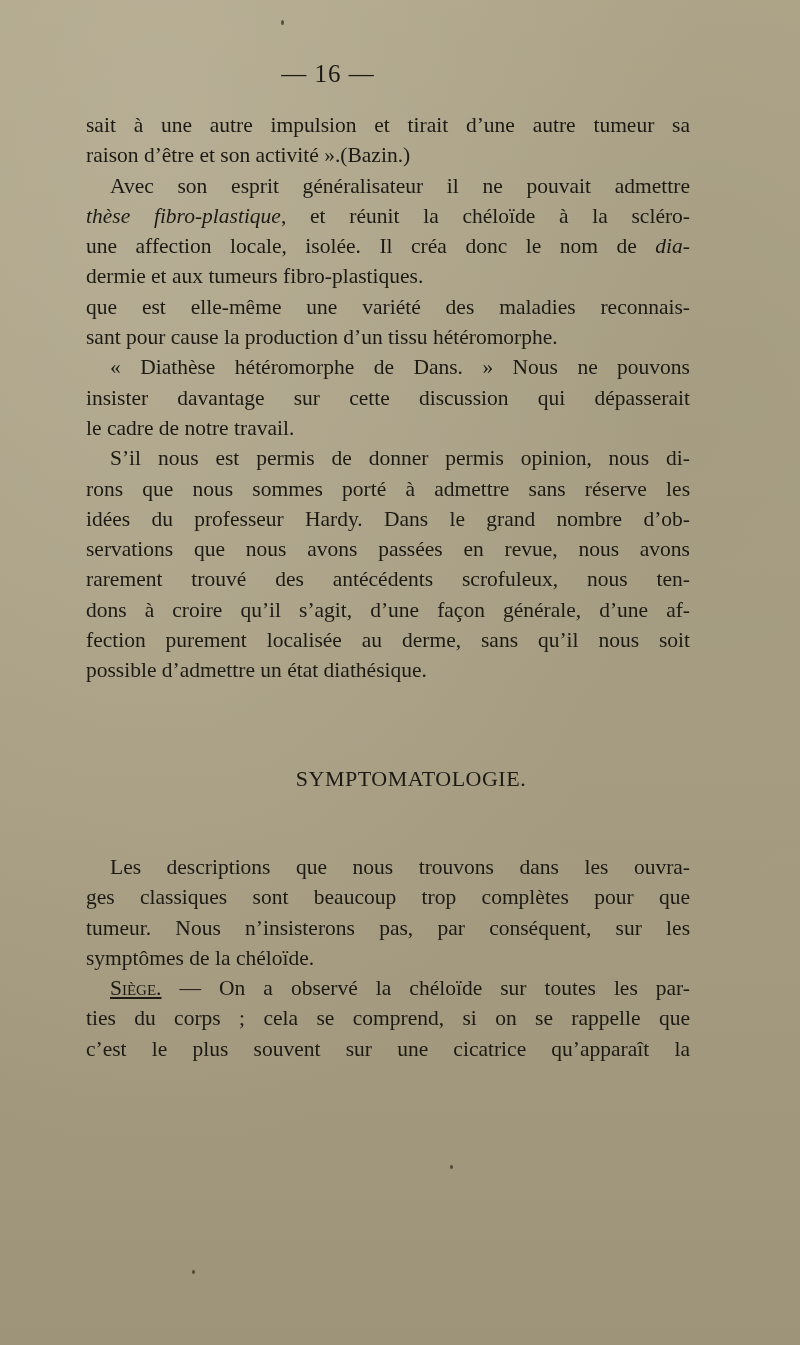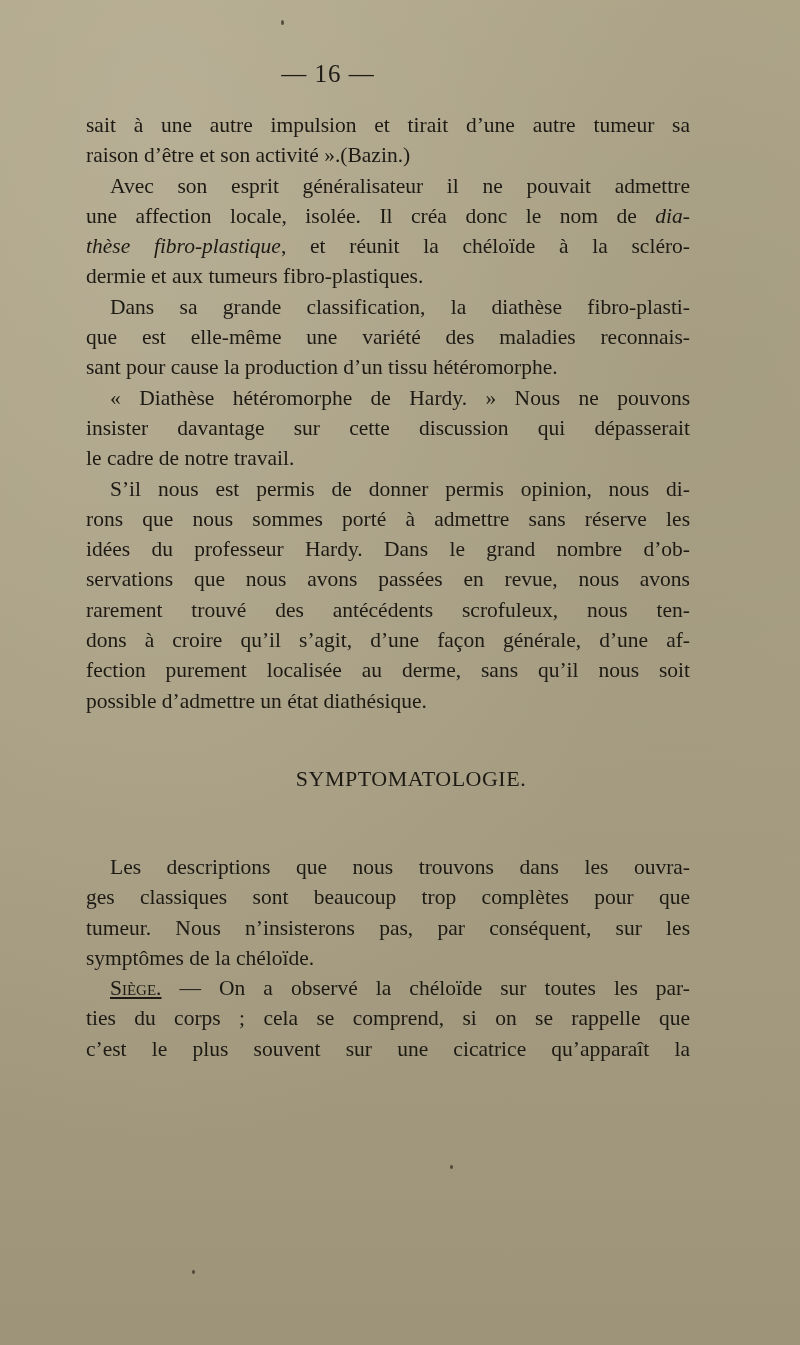--- a/index.html
+++ b/index.html
@@ -40,29 +40,28 @@
 <div class="page">
 
   <div class="page-number">— 16 —</div>
 
   <div class="text-block" style="top:110px;">
 
     <span class="line">sait à une autre impulsion et tirait d’une autre tumeur sa</span>
     <span class="line last">raison d’être et son activité ».(Bazin.)</span>
 
     <span class="line indent">Avec son esprit généralisateur il ne pouvait admettre</span>
+    <span class="line"><span id="p1l2"><i>thèse fibro-plastique</i>, et réunit la chéloïde à la scléro-</span></span>
     <span class="line"><span id="p1l1">une affection locale, isolée. Il créa donc le nom de <i>dia-</i></span></span>
-    <span class="line"><span id="p1l2"><i>thèse fibro-plastique</i>, et réunit la chéloïde à la scléro-</span></span>
     <span class="line last">dermie et aux tumeurs fibro-plastiques.</span>
 
-    <span class="line indent">Dans sa grande classification, la diathèse fibro-plasti-</span>
     <span class="line">que est elle-même une variété des maladies reconnais-</span>
     <span class="line last">sant pour cause la production d’un tissu hétéromorphe.</span>
 
-    <span class="line indent">« Diathèse hétéromorphe de Hardy. » Nous ne pouvons</span>
+    <span class="line indent">« Diathèse hétéromorphe de Dans. » Nous ne pouvons</span>
     <span class="line">insister davantage sur cette discussion qui dépasserait</span>
     <span class="line last">le cadre de notre travail.</span>
 
     <span class="line indent">S’il nous est permis de donner permis opinion, nous di-</span>
     <span class="line">rons que nous sommes porté à admettre sans réserve les</span>
     <span class="line">idées du professeur Hardy. Dans le grand nombre d’ob-</span>
     <span class="line">servations que nous avons passées en revue, nous avons</span>
     <span class="line">rarement trouvé des antécédents scrofuleux, nous ten-</span>
     <span class="line">dons à croire qu’il s’agit, d’une façon générale, d’une af-</span>
     <span class="line">fection purement localisée au derme, sans qu’il nous soit</span>

